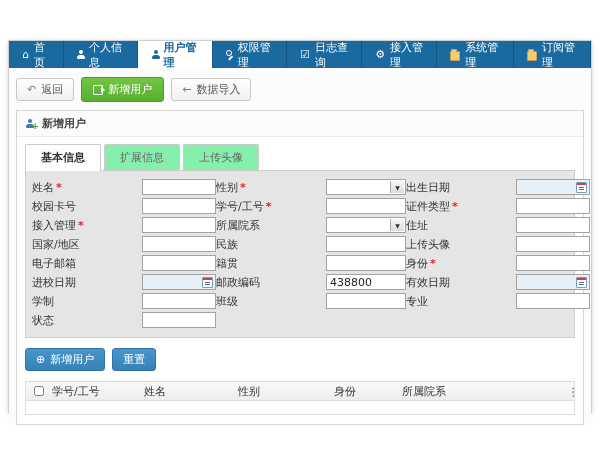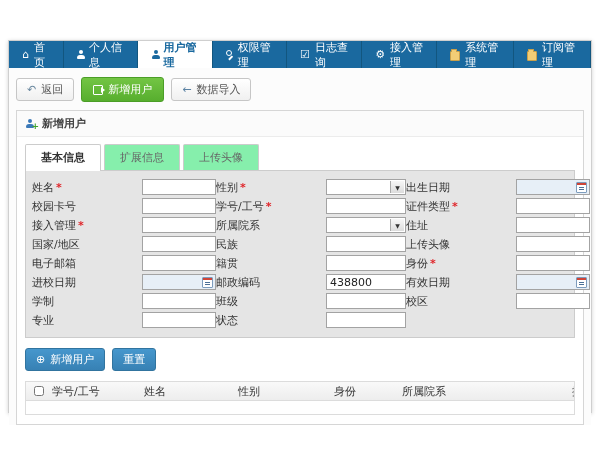--- a/index.html
+++ b/index.html
@@ -294,26 +294,20 @@
                   </div>
                 </div>
                 <div class="fcell">
                   <span class="flabel"><span>学制</span></span>
                   <div class="inp">
                     <span></span>
                   </div>
                 </div>
                 <div class="fcell">
                   <span class="flabel"><span>班级</span></span>
-                  <div class="inp">
-                    <span></span>
-                  </div>
-                </div>
-                <div class="fcell">
-                  <span class="flabel"><span>校区</span></span>
                   <div class="inp">
                     <span></span>
                   </div>
                 </div>
                 <div class="fcell">
                   <span class="flabel"><span>专业</span></span>
                   <div class="inp">
                     <span></span>
                   </div>
                 </div>

